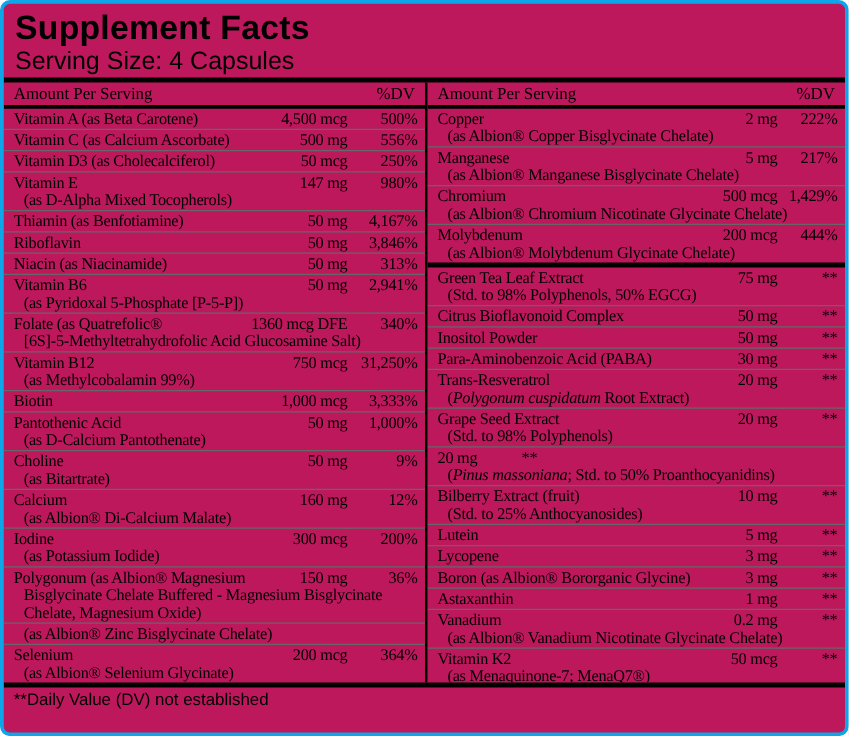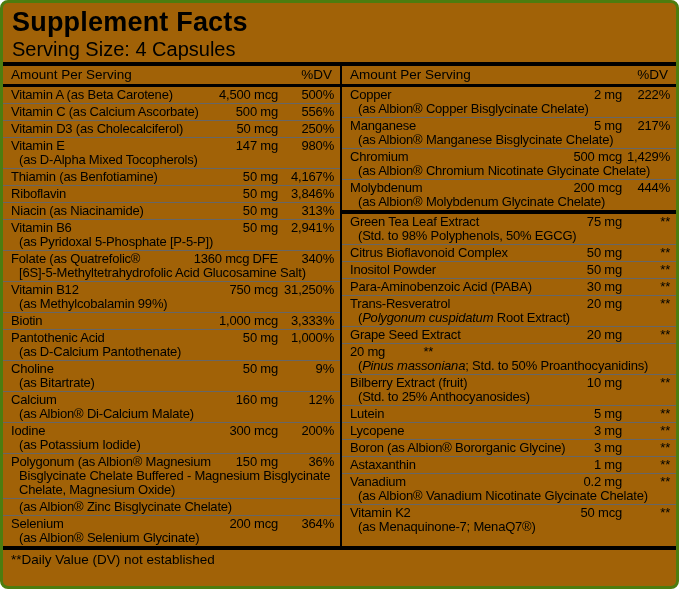--- a/index.html
+++ b/index.html
@@ -1,27 +1,27 @@
 <!DOCTYPE html>
 <html><head>
 <meta charset="utf-8">
 <style>
   html,body{margin:0;padding:0;background:#fff;}
   body{font-family:"Liberation Sans",sans-serif;color:#000;}
   .label{
     width:679px;height:589px;box-sizing:border-box;
-    border:3px solid #4d7c0f;border-radius:8px;background:#a16207;
+    border:3px solid #0ea5e9;border-radius:8px;background:#be185d;
     display:flex;flex-direction:column;overflow:hidden;
   }
   .hdr{padding:4px 9px 2px;flex:0 0 auto;}
   .title{font-size:27px;font-weight:bold;line-height:30px;letter-spacing:0.2px;}
   .serving{font-size:20px;line-height:22px;margin-top:1px;}
   .thick-rule{height:4px;background:#000;flex:0 0 auto;}
   .columns{flex:1 1 auto;display:flex;min-height:0;overflow:hidden;}
-  .col{display:flex;flex-direction:column;overflow:hidden;}
+  .col{display:flex;flex-direction:column;overflow:hidden;font-family:Liberation Serif, serif;}
   .col-left{width:337px;border-right:2px solid #000;flex:0 0 auto;}
   .col-right{flex:1 1 auto;}
   .col-header{
     display:flex;justify-content:space-between;align-items:center;
     padding:2px 8px;font-size:13.5px;line-height:14px;
     border-bottom:3px solid #000;flex:0 0 auto;
   }
   .row{
     padding:1px 6px 1px 8px;border-bottom:1px solid #666;
     font-size:13px;line-height:14px;letter-spacing:-0.2px;
@@ -270,20 +270,21 @@
                 <span class="row-dv">**</span>
               </div>
               <div class="row-desc"><span>(</span><i>Polygonum cuspidatum</i><span> Root Extract)</span></div>
             </div>
             <div class="row">
               <div class="row-main">
                 <span class="row-name">Grape Seed Extract</span>
                 <span class="row-amount">20 mg</span>
                 <span class="row-dv">**</span>
               </div>
+              <div class="row-desc">(Std. to 98% Polyphenols)</div>
             </div>
             <div class="row">
               <div class="row-main">
                 <span class="row-amount">20 mg</span>
                 <span class="row-dv">**</span>
               </div>
               <div class="row-desc"><span>(</span><i>Pinus massoniana</i><span>; Std. to 50% Proanthocyanidins)</span></div>
             </div>
             <div class="row">
               <div class="row-main">

